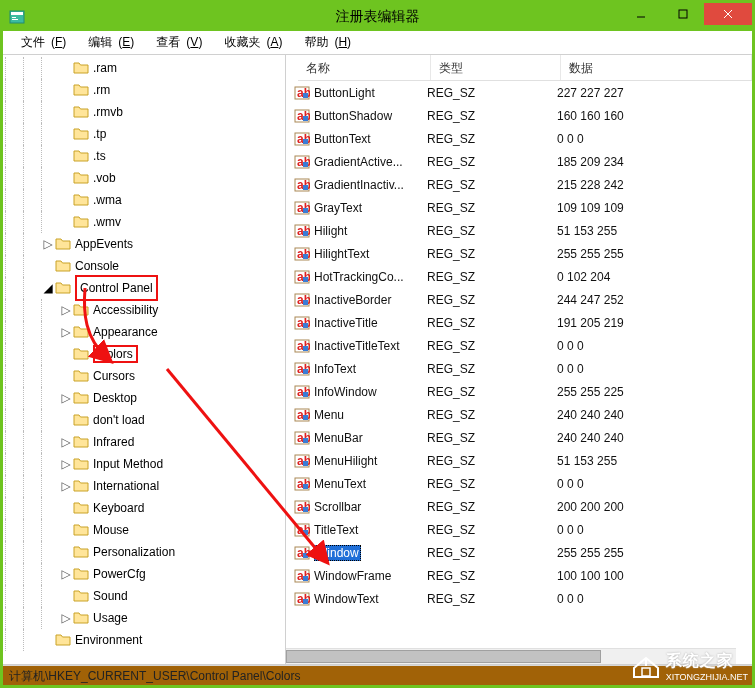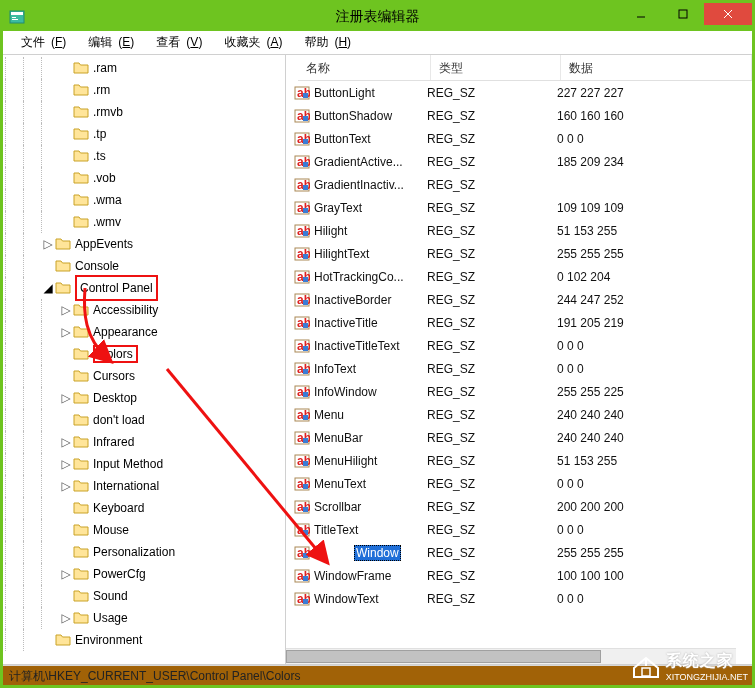--- a/index.html
+++ b/index.html
@@ -40,21 +40,21 @@
 .list-header { display: flex; height: 26px; border-bottom: 1px solid #e0e0e0; position: absolute; left: 12px; right: 0; top: 0; background: #fff; z-index: 2; }
 .list-header .col { padding: 5px 8px; border-right: 1px solid #e8e8e8; color: #333; cursor: default; }
 .list-body { position: absolute; top: 26px; left: 0; right: 0; bottom: 16px; overflow-y: scroll; overflow-x: hidden; }
 .list-body::-webkit-scrollbar { width: 16px; }
 .list-body::-webkit-scrollbar-track { background: #f0f0f0; border-left: 1px solid #e0e0e0; }
 .list-body::-webkit-scrollbar-thumb { background: #c2c2c2; border: 1px solid #a0a0a0; }
 .list-hscroll { position: absolute; left: 0; right: 16px; bottom: 0; height: 16px; background: #f0f0f0; border-top: 1px solid #e0e0e0; }
 .list-hscroll .thumb { position: absolute; left: 0; top: 1px; bottom: 1px; width: 70%; background: #c2c2c2; border: 1px solid #a0a0a0; }
 
 .list-row { display: flex; height: 23px; align-items: center; cursor: default; }
-.list-row.selected .name span { background: #1f6fd8; color: #fff; border: 1px dotted #000; padding: 0 1px; margin-left: 40px; }
+.list-row.selected .name span { background: #1f6fd8; color: #fff; border: 1px dotted #000; padding: 0 1px; }
 .list-row .cell { padding: 0 8px; overflow: hidden; text-overflow: ellipsis; white-space: nowrap; color: #111; }
 .list-row .name { display: flex; align-items: center; gap: 4px; }
 .list-row .val-icon { width: 16px; height: 16px; flex-shrink: 0; }
 
 .statusbar { height: 20px; background: #a16207; border-top: 1px solid #d8d8d8; padding: 2px 6px; color: #222; font-size: 12px; }
 
 .annot-arrow { position: absolute; z-index: 50; pointer-events: none; }
 .watermark { position: absolute; right: 4px; bottom: 3px; z-index: 60; display: flex; align-items: center; gap: 6px; pointer-events: none; }
 .watermark .wm-house { width: 28px; height: 22px; }
 .watermark .wm-text { color: #fff; font-size: 16px; font-weight: 600; letter-spacing: 1px; text-shadow: 0 0 2px #aaa; }
@@ -488,20 +488,21 @@
           <div class="list-row">
             <div class="cell col-name name">
               <svg class="val-icon" viewBox="0 0 16 16">
                 <rect x="1" y="2" width="14" height="12" fill="#fff" stroke="#a85"></rect>
                 <text x="3" y="12" font-size="8" fill="#d22" font-weight="bold">ab</text>
                 <rect x="9" y="8" width="5" height="5" fill="#3a7bd5"></rect>
               </svg>
               <span>GradientInactiv...</span>
             </div>
             <div class="cell col-type">REG_SZ</div>
+            <div class="cell col-data">215 228 242</div>
           </div>
           <div class="list-row">
             <div class="cell col-name name">
               <svg class="val-icon" viewBox="0 0 16 16">
                 <rect x="1" y="2" width="14" height="12" fill="#fff" stroke="#a85"></rect>
                 <text x="3" y="12" font-size="8" fill="#d22" font-weight="bold">ab</text>
                 <rect x="9" y="8" width="5" height="5" fill="#3a7bd5"></rect>
               </svg>
               <span>GrayText</span>
             </div>

